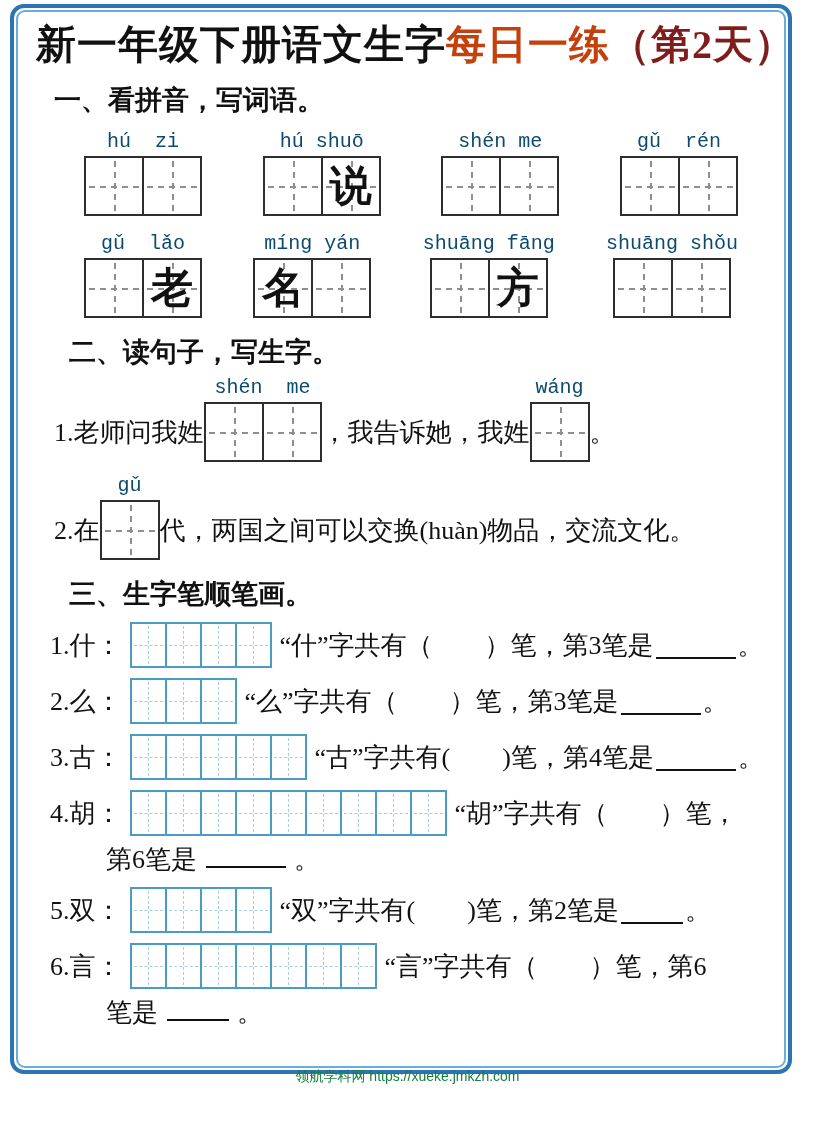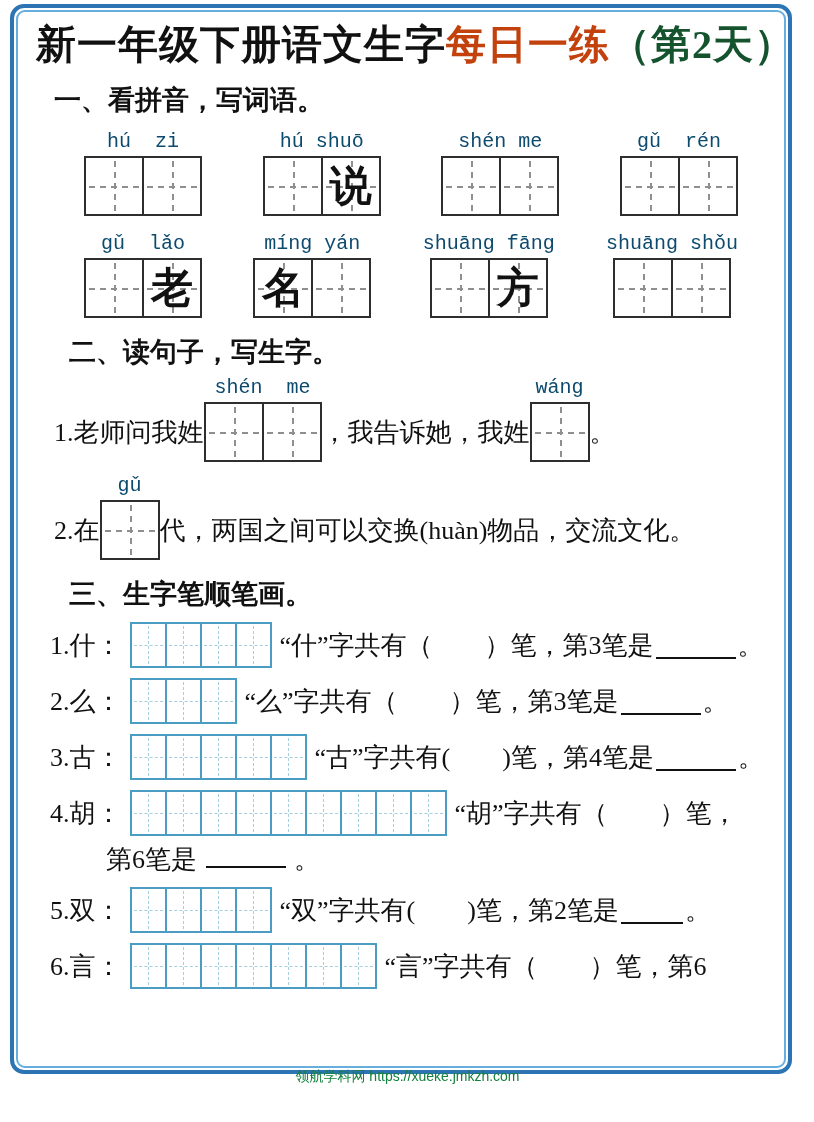--- a/index.html
+++ b/index.html
@@ -14,21 +14,21 @@
   .frame-inner {
     position:absolute; left:2px; top:2px; right:2px; bottom:2px;
     border:2px solid #66aede; border-radius:9px; box-sizing:border-box;
     padding:2px 18px 0 18px; overflow:hidden;
   }
   .title {
     text-align:center; font-size:40px; font-weight:900; letter-spacing:1px;
     margin-top:6px; line-height:1.25; white-space:nowrap;
   }
   .title .t-red  { color:#c2410c; }
-  .title .t-blue { color:#14532d; }
+  .title .t-blue { color:#7f1d1d; }
   .sec-heading { font-size:27px; font-weight:800; margin:12px 0 0 18px; }
   .sec-heading.h2 { margin-top:16px;margin-left:33px; }
 
   .pin-row {
     display:flex; justify-content:space-between;
     margin:12px 28px 0 48px;
   }
   .pin-row.r2 { margin-top:16px; }
   .boxgroup { display:flex; flex-direction:column; align-items:center; }
   .pinyin {
@@ -287,17 +287,22 @@
           <div class="bcell"></div>
           <div class="bcell"></div>
           <div class="bcell"></div>
           <div class="bcell"></div>
           <div class="bcell"></div>
           <div class="bcell"></div>
           <div class="bcell"></div>
         </div>
       <span class="qtext">“言”字共有（　　）笔，第6</span>
     </div>
+    <div class="qline2">
+      <span class="qtext">笔是</span>
+      <span class="blank narrow"></span>
+      <span class="qtext">。</span>
+    </div>
 
   </div>
 
   <div class="footer">领航学科网 https://xueke.jmkzh.com</div>
 </div>
 
 </body></html>

